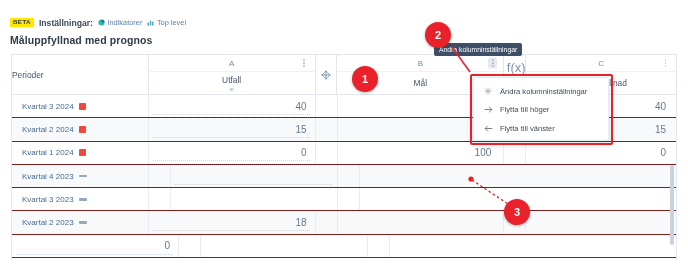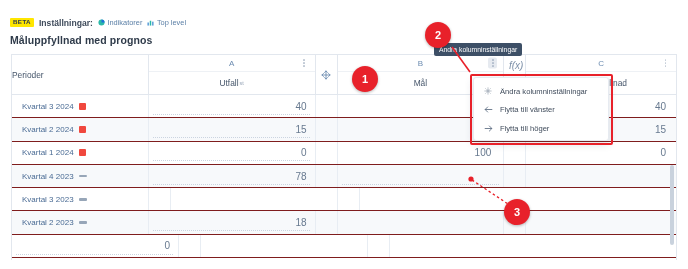--- a/index.html
+++ b/index.html
@@ -108,28 +108,28 @@
     transform: translateY(-50%);
     width: 9px; height: 11px;
     display: flex; flex-direction: column; align-items: center; justify-content: center;
     gap: 1.3px;
     border-radius: 2px;
   }
   .kebab i { display:block; width:1.6px; height:1.6px; background:#7f92aa; border-radius:50%; }
   .kebab.active { background:#e6eaf0; }
   .th-bottom {
     height: 22px;
-    display:flex; flex-direction: row; align-items:center; justify-content:center;
+    display:flex; flex-direction: column; align-items:center; justify-content:center;
     gap: 1px;
   }
   .th-name { font-size: 8.4px; color:#46566b; }
   .th-unit { font-size: 5.6px; color:#9aa8ba; }
 
   .drag-icon svg { display:block; }
-  .fx-lbl { font-size: 10px; color:#7f92aa; font-style: italic; padding-left:3px;}
+  .fx-lbl { font-size: 13px; color:#7f92aa; padding-left:3px;}
 
   
   .tbody { }
   .tr { display:flex; height:23.3px; border-bottom:1px solid #7f1d1d; }
   .tr.alt { background:#f7f9fb; }
   .td { border-right:1px solid #e8edf3; display:flex; align-items:center; position:relative; }
   .td.periods { width:137px; padding-left:10px; gap:5px; }
   .td.colA { width:167px; justify-content:flex-end; padding-right:8px; }
   .td.handle { width:22px; }
   .td.colB { width:167px; justify-content:flex-end; padding-right:12px; }
@@ -370,24 +370,20 @@
         <div class="td colC">
             <span class="val">0</span>
           </div>
       </div>
 
       <div class="tr alt">
         <div class="td periods">
           <span class="per-lbl">Kvartal 4 2023</span>
           <span class="dash"></span>
         </div>
-        <div class="td colA">
-            <span class="val">78</span>
-            <span class="dotline"></span>
-          </div>
         <div class="td handle"></div>
         <div class="td colB">
             <span class="val"></span>
             <span class="dotline"></span>
           </div>
         <div class="td fx"></div>
         <div class="td colC">
             <span class="val"></span>
           </div>
       </div>
@@ -454,35 +450,35 @@
         <svg width="8" height="8" viewBox="0 0 16 16" fill="none" stroke="#5a6b80" stroke-width="1.3">
           <circle cx="8" cy="8" r="2.4"></circle>
           <path d="M8 1.2v2 M8 12.8v2 M1.2 8h2 M12.8 8h2 M3.2 3.2l1.4 1.4 M11.4 11.4l1.4 1.4 M12.8 3.2l-1.4 1.4 M4.6 11.4l-1.4 1.4"></path>
         </svg>
       </span>
       <span>Ändra kolumninställningar</span>
     </div>
     <div class="mi">
       <span class="mic">
         <svg width="9" height="9" viewBox="0 0 16 16" fill="none" stroke="#5a6b80" stroke-width="1.5" stroke-linecap="round" stroke-linejoin="round">
+          <path d="M2 8h11.5"></path>
+            <path d="M9.5 3.5L14 8l-4.5 4.5"></path>
+        </svg>
+      </span>
+      <span>Flytta till höger</span>
+    </div>
+    <div class="mi">
+      <span class="mic">
+        <svg width="9" height="9" viewBox="0 0 16 16" fill="none" stroke="#5a6b80" stroke-width="1.5" stroke-linecap="round" stroke-linejoin="round">
           <path d="M14 8H2.5"></path>
             <path d="M6.5 3.5L2 8l4.5 4.5"></path>
         </svg>
       </span>
       <span>Flytta till vänster</span>
     </div>
-    <div class="mi">
-      <span class="mic">
-        <svg width="9" height="9" viewBox="0 0 16 16" fill="none" stroke="#5a6b80" stroke-width="1.5" stroke-linecap="round" stroke-linejoin="round">
-          <path d="M2 8h11.5"></path>
-            <path d="M9.5 3.5L14 8l-4.5 4.5"></path>
-        </svg>
-      </span>
-      <span>Flytta till höger</span>
-    </div>
   </div>
 
   <div class="hl" id="hl-menu"></div>
 
   <svg class="anno">
     <path d="M452 47 L470 72" stroke="#e8212a" stroke-width="1.6" fill="none"></path>
     <path d="M472 180 L511 206" stroke="#e8212a" stroke-width="1.3" fill="none" stroke-dasharray="2.5 2.5"></path>
     <circle cx="471" cy="179" r="2.6" fill="#e8212a"></circle>
   </svg>
 

